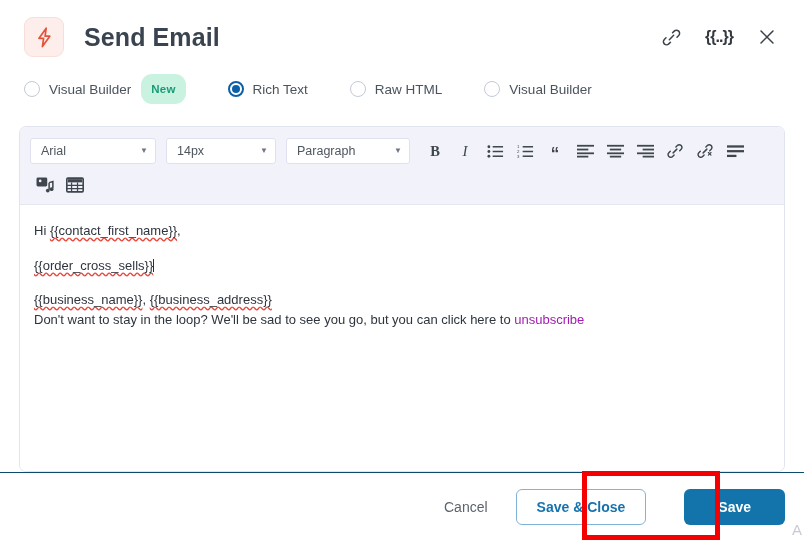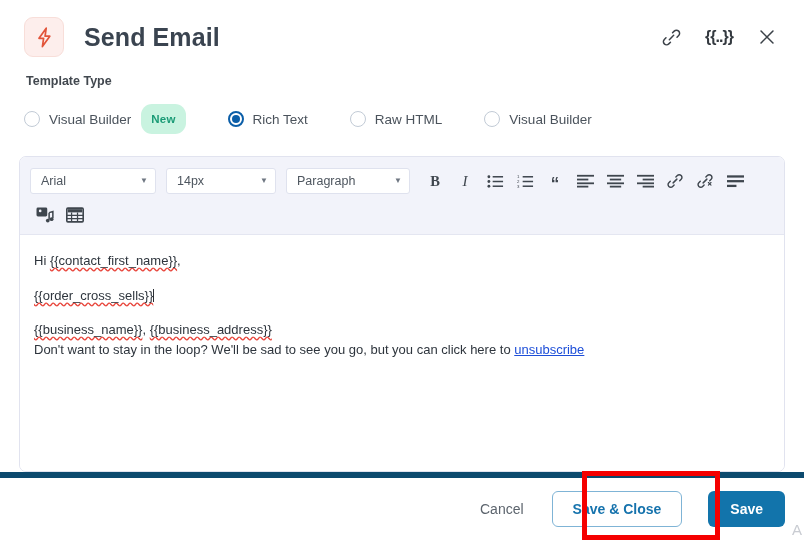--- a/index.html
+++ b/index.html
@@ -129,42 +129,42 @@
   .body-area p.tight{margin-bottom:0;}
   .sq{
     text-decoration:underline wavy #e8443a;
     text-decoration-skip-ink:none;
     text-underline-offset:2px;
   }
   .caret-bar{
     display:inline-block;width:1px;height:13px;
     background:#2b2f34;vertical-align:-2px;margin-left:0px;
   }
-  .unsub{color:#1d4ed8;text-decoration:underline;}
+  .unsub{color:#a21caf;}
 
   
   .footer{
     flex:0 0 68px;height:68px;
-    border-top:6px solid #0c4a6e;
+    border-top:1px solid #0c4a6e;
     display:flex;align-items:center;justify-content:flex-end;
     padding:0 19px;box-sizing:border-box;position:relative;
   }
   .btn-cancel{
     font-size:14px;color:#5c646d;cursor:pointer;
     padding:8px 12px;margin-right:16px;
   }
   .btn-sc{
     font-size:14px;font-weight:700;color:#1673ad;
     background:#fff;border:1px solid #7fb4d6;border-radius:6px;
     padding:9px 20px;cursor:pointer;
   }
   .btn-save{
     font-size:14px;font-weight:700;color:#fff;
     background:#1274ab;border:none;border-radius:6px;
-    padding:10px 22px;cursor:pointer;margin-left:26px;
+    padding:10px 34px;cursor:pointer;margin-left:38px;
   }
   .annot{
     position:absolute;
     left:582px;top:471px;width:138px;height:69px;
     border:5px solid #f50000;
     box-sizing:border-box;
     pointer-events:none;
     z-index:5;
   }
   .corner-a{
@@ -201,21 +201,20 @@
     </div>
 
     <div class="hdr-ico">
       <svg width="22" height="22" viewBox="0 0 24 24" aria-hidden="true">
         <path d="M5.5 5.5 L18.5 18.5 M18.5 5.5 L5.5 18.5" stroke="#3b4148" stroke-width="1.7" stroke-linecap="round"></path>
       </svg>
     </div>
   </div>
 
   <div class="tt-wrap">
-    <div class="tt-label">Template Type</div>
 
     <div class="radio-row">
 
       <div class="radio-item">
         <span class="radio"></span>
         <span class="radio-txt">Visual Builder</span>
         <span class="badge-new">New</span>
       </div>
 
       <div class="radio-item">

